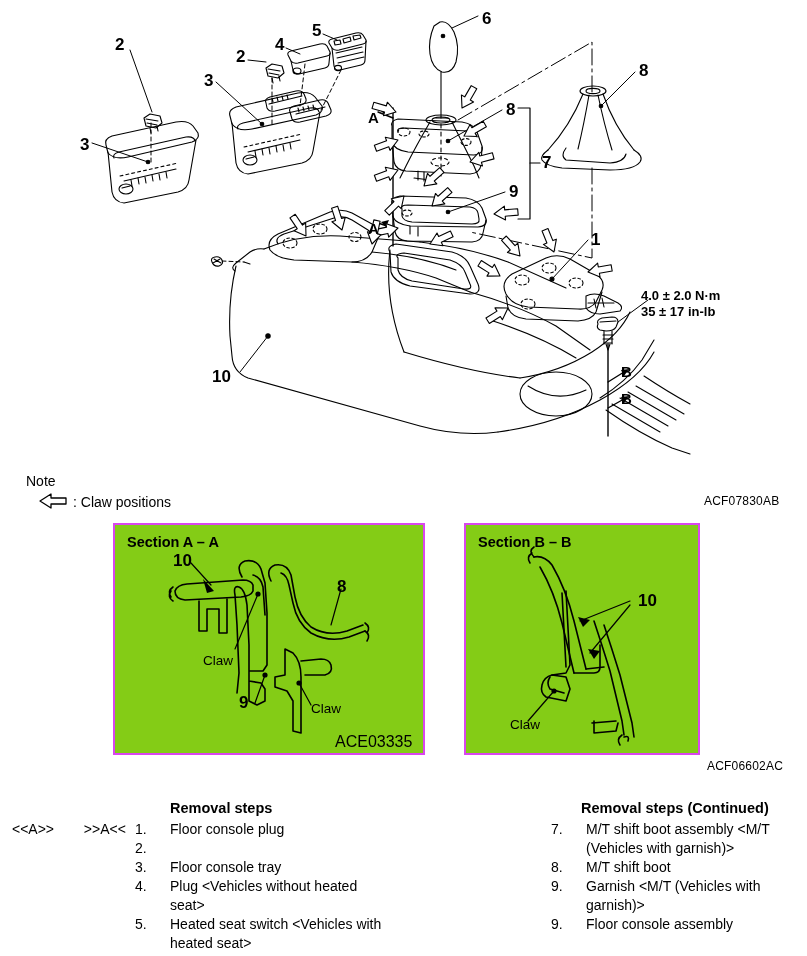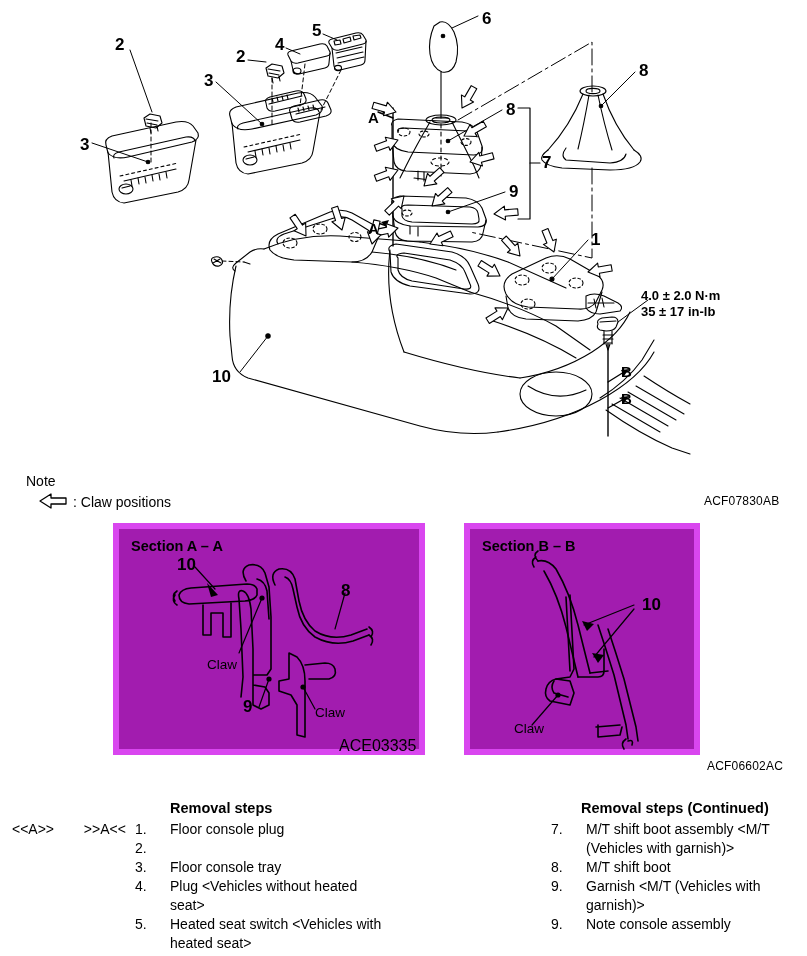--- a/index.html
+++ b/index.html
@@ -70,22 +70,22 @@
     display: flex;
     align-items: flex-start;
     gap: 5px;
     padding-left: 12px;
   }
   #note-row svg { display: block; }
 
   
   .section-box {
     position: absolute;
-    border: 6px solid #d946ef;
-    background: #a21caf;
+    border: 2px solid #d946ef;
+    background: #84cc16;
     box-sizing: border-box;
   }
   #section-aa-box { left: 113px; top: 523px; width: 312px; height: 232px; }
   #section-bb-box { left: 464px; top: 523px; width: 236px; height: 232px; }
   .section-title {
     position: absolute;
     left: 12px; top: 9px;
     font-size: 14.5px;
     font-weight: bold;
     white-space: nowrap;
@@ -523,17 +523,17 @@
     <div class="step-row">
       <span class="step-num">8.</span>
       <span class="step-txt">M/T shift boot</span>
     </div>
     <div class="step-row">
       <span class="step-num">9.</span>
       <span class="step-txt">Garnish &lt;M/T (Vehicles with garnish)&gt;</span>
     </div>
     <div class="step-row">
       <span class="step-num">9.</span>
-      <span class="step-txt">Note console assembly</span>
+      <span class="step-txt">Floor console assembly</span>
     </div>
   </div>
 
 </div>
 
 </body></html>

